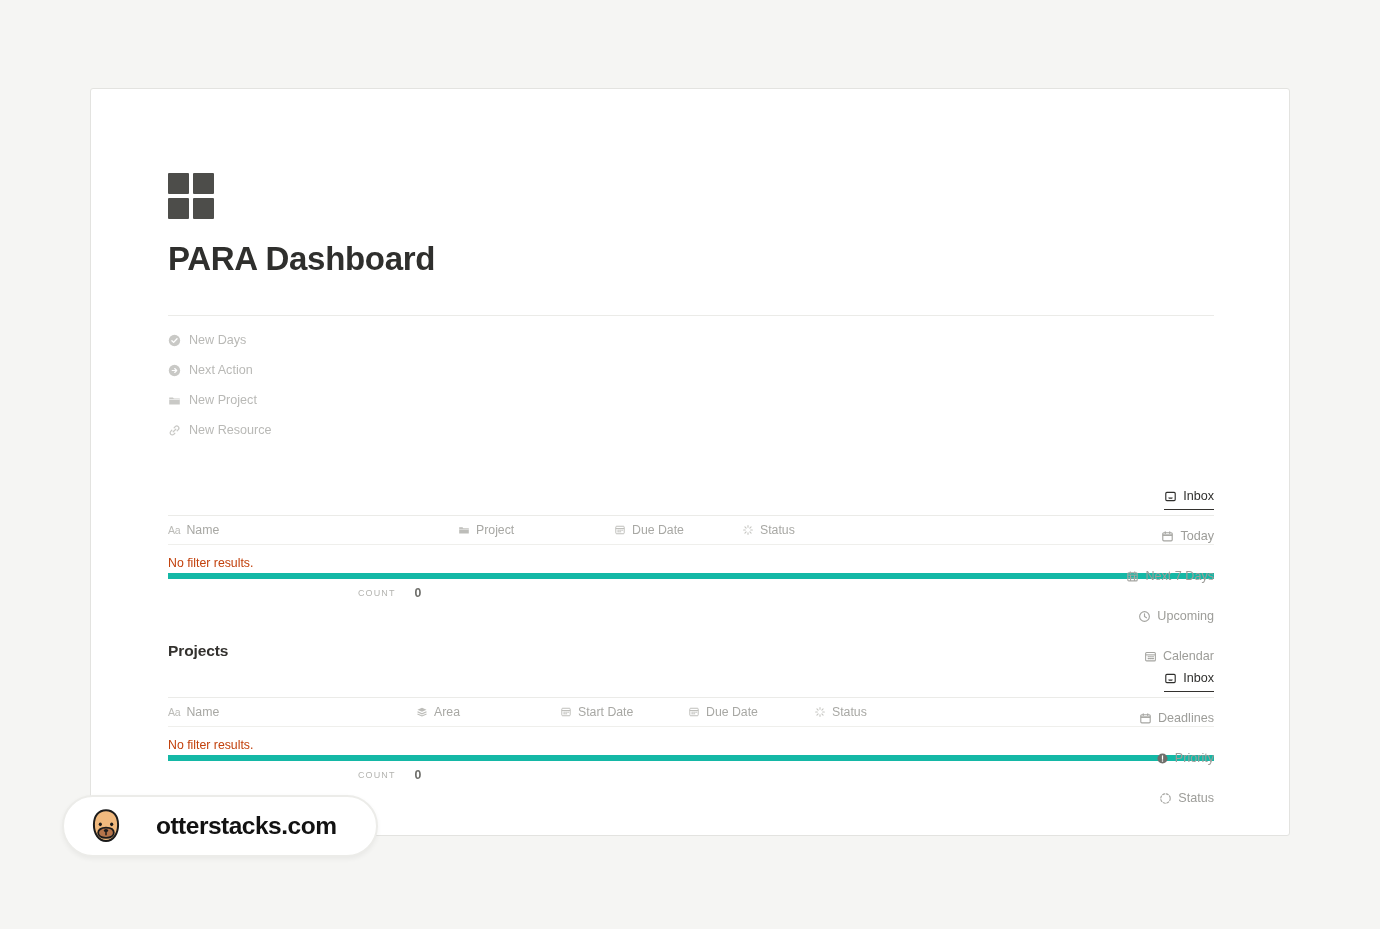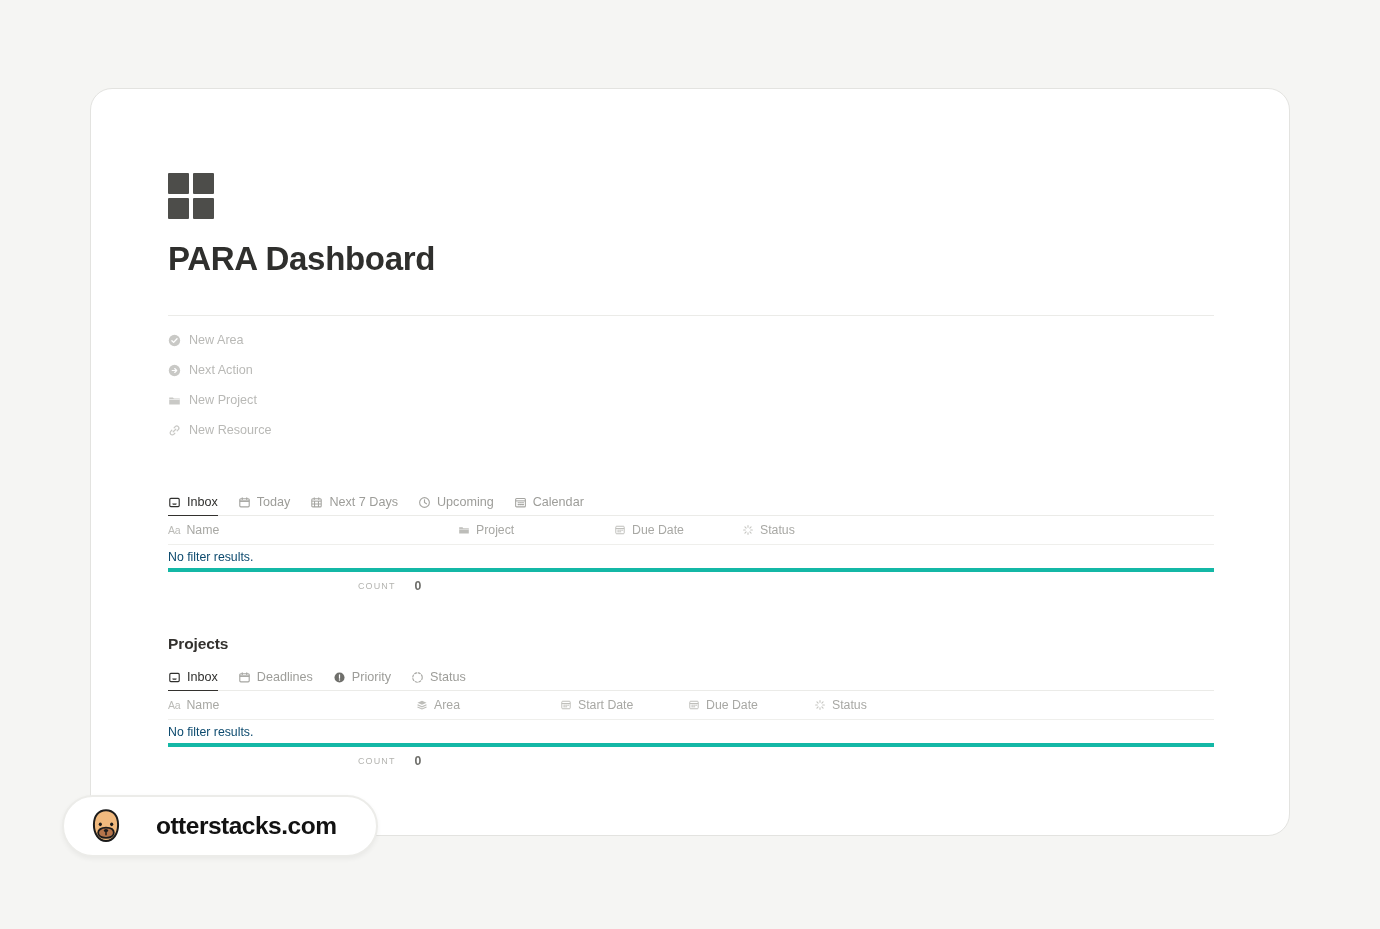--- a/index.html
+++ b/index.html
@@ -15,21 +15,21 @@
 
   
   .card {
     position: absolute;
     left: 90px;
     top: 88px;
     width: 1200px;
     height: 748px;
     background: #ffffff;
     border: 1px solid #e3e3e0;
-    border-radius: 22px;
+    border-radius: 3px;
     overflow: hidden;
   }
   .card-inner {
     position: absolute;
     left: 77px;
     top: 84px;
     width: 1048px;
   }
 
   
@@ -92,20 +92,21 @@
   .block { margin-bottom: 36px; }
 
   .tabs {
     display: flex;
     align-items: flex-end;
     gap: 20px;
     border-bottom: 1px solid #ebebe8;
     width: 1046px;
     height: 27px;
     margin-bottom: 0;
+    flex-direction: column;
   }
   .tab {
     display: flex;
     align-items: center;
     gap: 6px;
     font-size: 12.6px;
     color: #9d9d99;
     padding-bottom: 6px;
     position: relative;
     cursor: pointer;
@@ -137,23 +138,24 @@
     font-size: 12.3px;
     color: #a8a8a4;
     white-space: nowrap;
   }
   .th .ic { width: 12px; height: 12px; display: block; flex: none; }
   .th .aa { font-size: 10.5px; color: #bbbbb7; letter-spacing: -0.2px; }
   .empty-row {
     display: flex;
     align-items: center;
     height: 27px;
-    border-bottom: 4px solid #14b8a6;
+    border-bottom: 6px solid #14b8a6;
     font-size: 12.3px;
-    color: #0c4a6e;
+    color: #c2410c;
+    margin-top: 7px;
   }
   .count-row {
     display: flex;
     align-items: center;
     height: 27px;
     padding-left: 190px;
     gap: 19px;
   }
   .count-label {
     font-size: 9px;
@@ -207,21 +209,21 @@
 
       <div class="qc-list">
 
         <div class="qc-item">
           <span class="ic">
             <svg viewBox="0 0 16 16" width="13" height="13">
                 <circle cx="8" cy="8" r="7" fill="#c9c9c6"></circle>
                 <path d="M4.8 8.2l2.1 2.1 4.2-4.4" stroke="#ffffff" stroke-width="1.7" fill="none" stroke-linecap="round" stroke-linejoin="round"></path>
               </svg>
           </span>
-          <span>New Area</span>
+          <span>New Days</span>
         </div>
 
         <div class="qc-item">
           <span class="ic">
             <svg viewBox="0 0 16 16" width="13" height="13">
                 <circle cx="8" cy="8" r="7" fill="#c9c9c6"></circle>
                 <path d="M5.2 8h5.3M8.3 5.6L10.7 8l-2.4 2.4" stroke="#ffffff" stroke-width="1.5" fill="none" stroke-linecap="round" stroke-linejoin="round"></path>
               </svg>
           </span>
           <span>Next Action</span>

